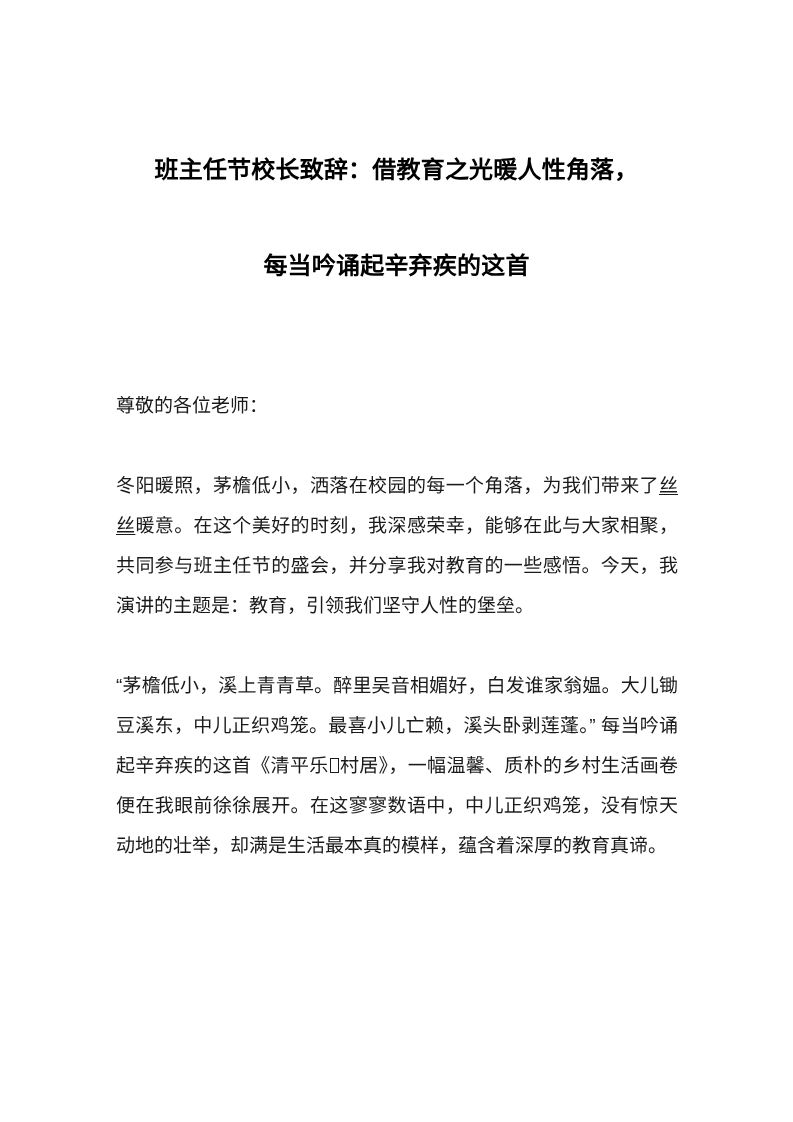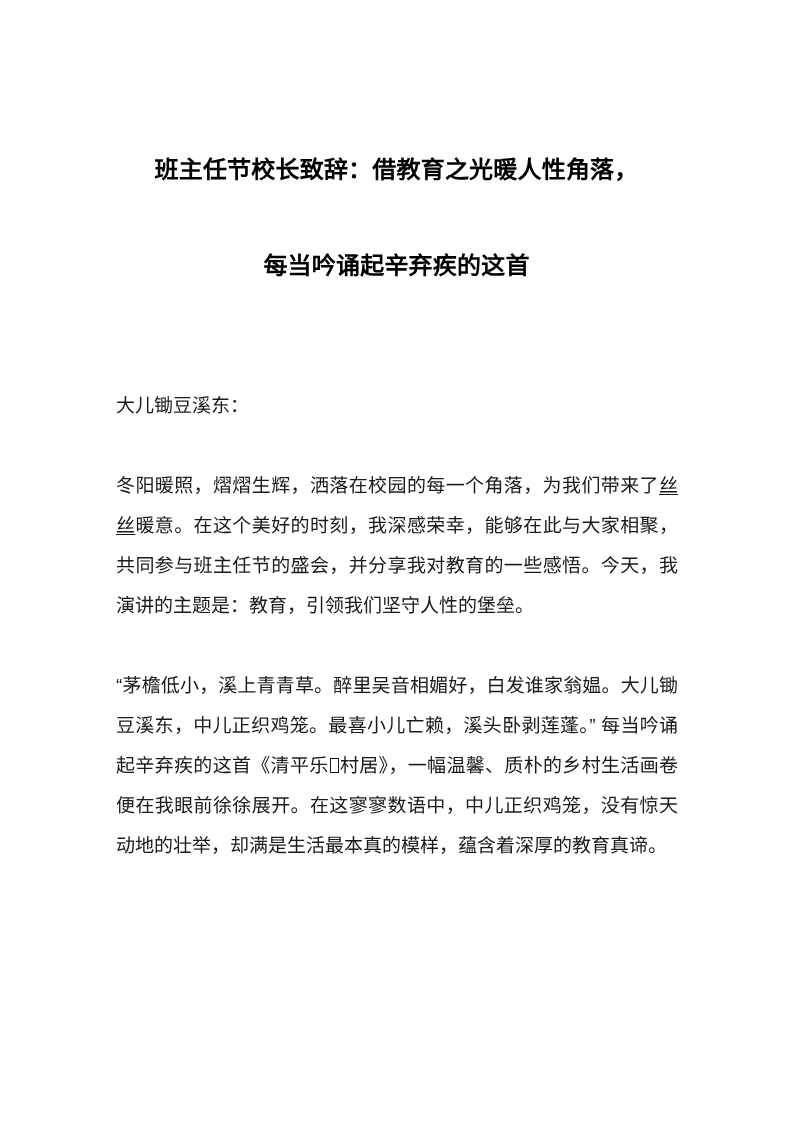--- a/index.html
+++ b/index.html
@@ -93,25 +93,25 @@
 
 <div class="page">
 
   <h1 class="doc-title">
     <span class="title-line title-line-1">班主任节校长致辞：借教育之光暖人性角落，</span>
     <span class="title-line title-line-2">每当吟诵起辛弃疾的这首</span>
   </h1>
 
   <div class="body-block">
 
-    <p class="para">大儿锄豆溪东：</p>
+    <p class="para">尊敬的各位老师：</p>
 
     <div class="para-gap"></div>
 
-    <p class="para"><span>冬阳暖照，熠熠生辉，洒落在校园的每一个角落，为我们带来了</span><span class="u">丝丝</span><span>暖意。在这个美好的时刻，我深感荣幸，能够在此与大家相聚，共同参与班主任节的盛会，并分享我对教育的一些感悟。今天，我演讲的主题是：教育，引领我们坚守人性的堡垒。</span></p>
+    <p class="para"><span>冬阳暖照，茅檐低小，洒落在校园的每一个角落，为我们带来了</span><span class="u">丝丝</span><span>暖意。在这个美好的时刻，我深感荣幸，能够在此与大家相聚，共同参与班主任节的盛会，并分享我对教育的一些感悟。今天，我演讲的主题是：教育，引领我们坚守人性的堡垒。</span></p>
 
     <div class="para-gap"></div>
 
     <p class="para"><span>“茅檐低小，溪上青青草。醉里吴音相媚好，白发谁家翁媪。大儿锄豆溪东，中儿正织鸡笼。最喜小儿亡赖，溪头卧剥莲蓬。” 每当吟诵起辛弃疾的这首《清平乐</span><span class="tofu"></span><span>村居》，一幅温馨、质朴的乡村生活画卷便在我眼前徐徐展开。在这寥寥数语中，中儿正织鸡笼，没有惊天动地的壮举，却满是生活最本真的模样，蕴含着深厚的教育真谛。</span></p>
 
   </div>
 
 </div>
 
 </body></html>

